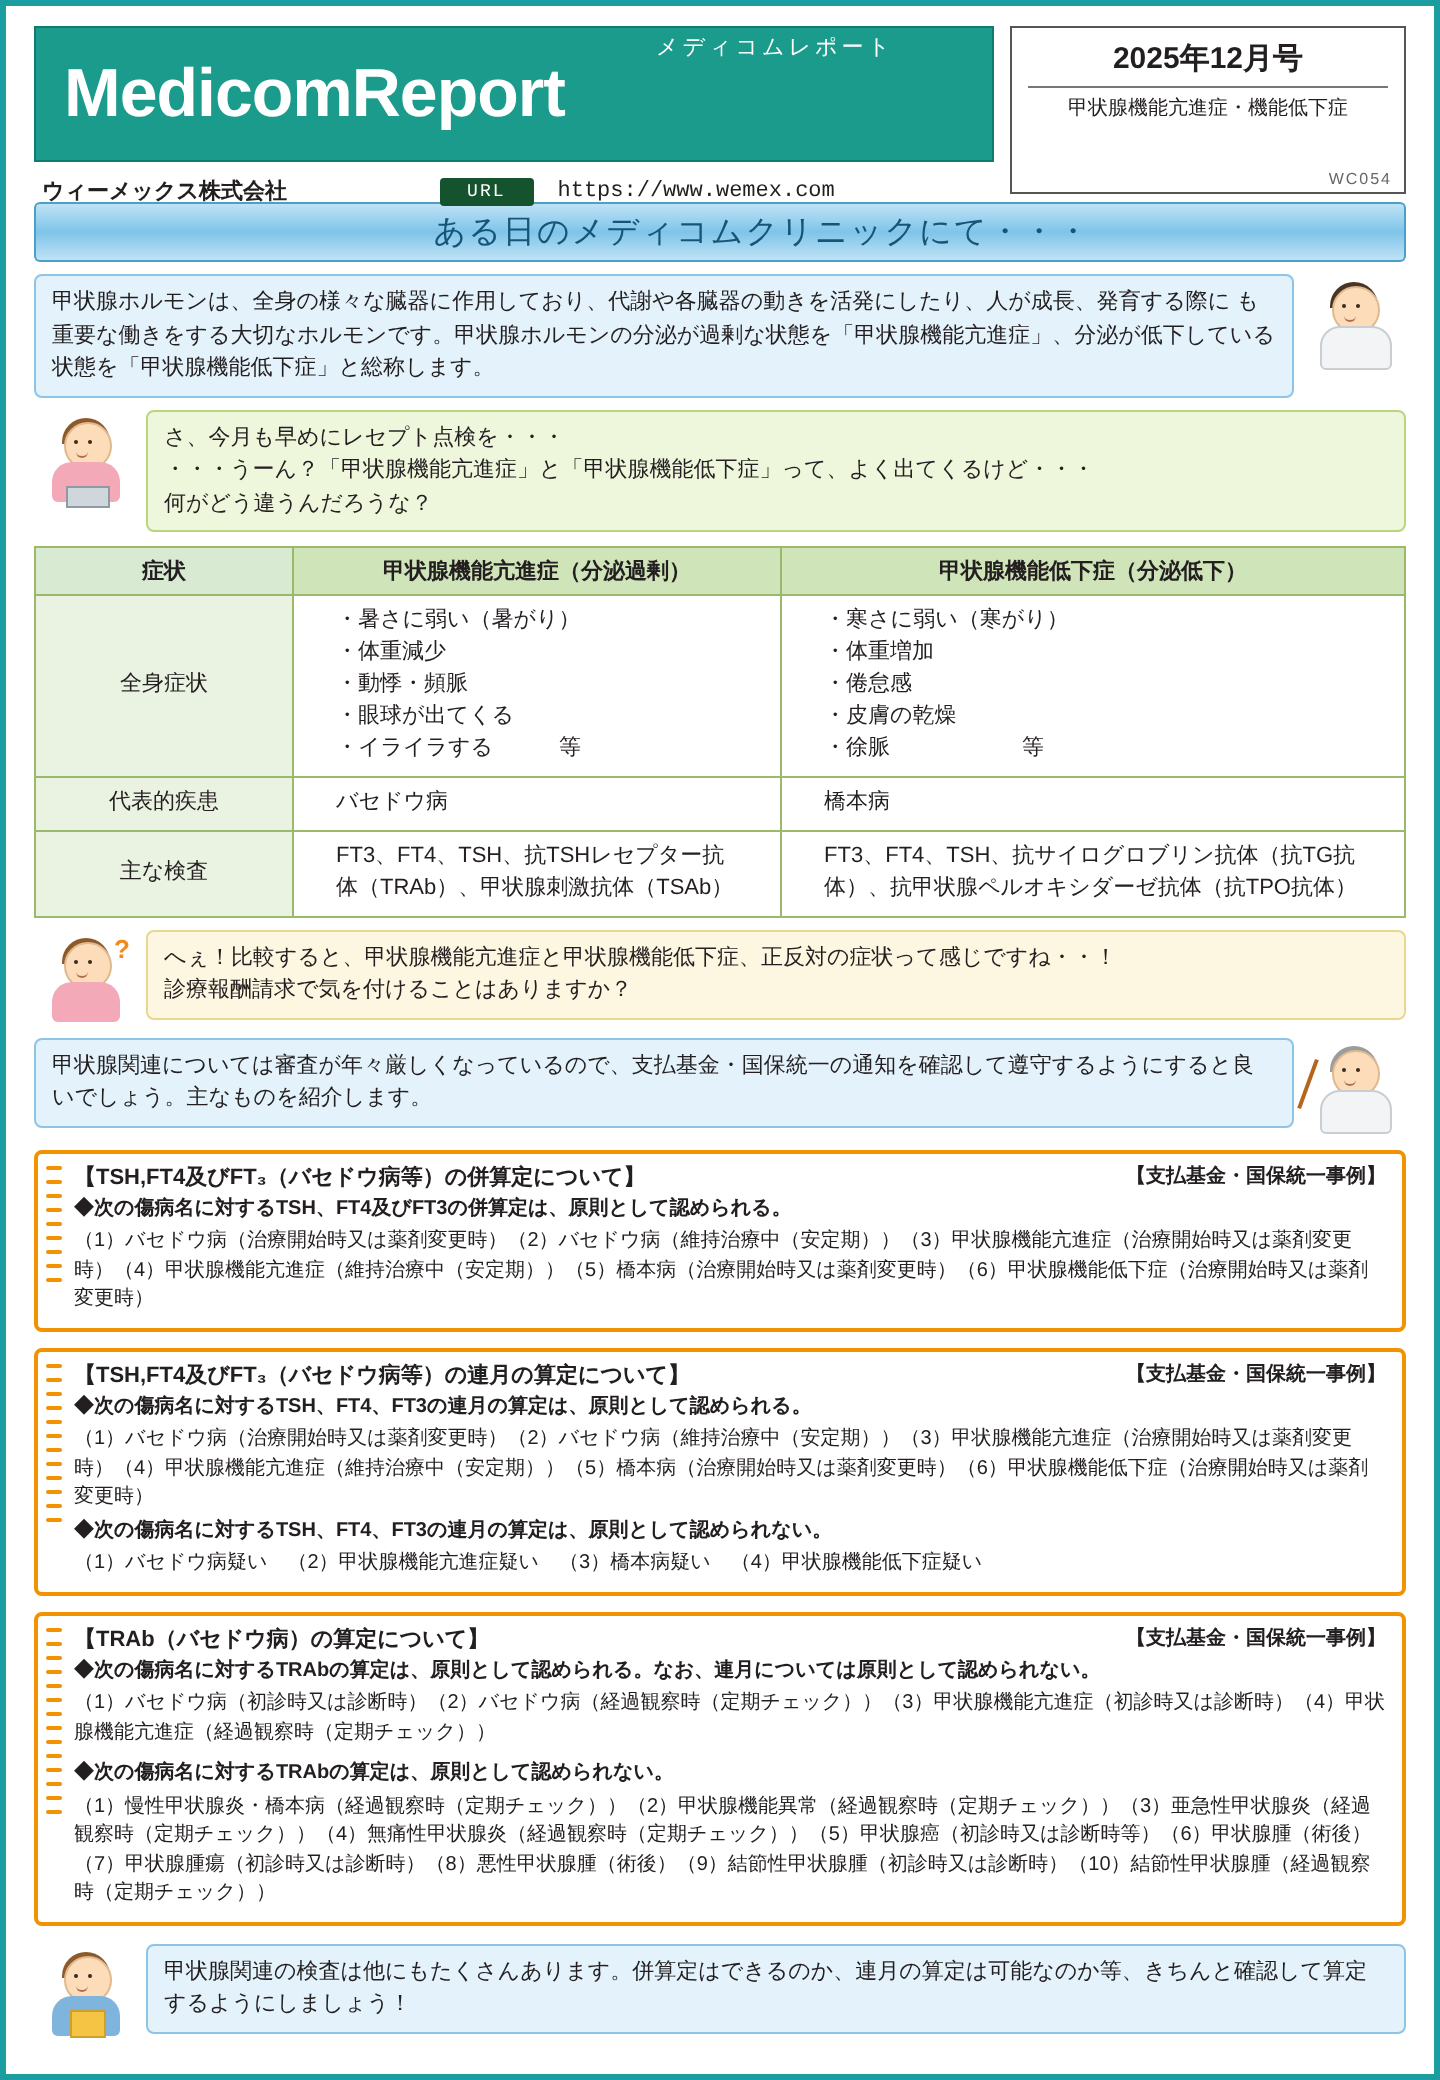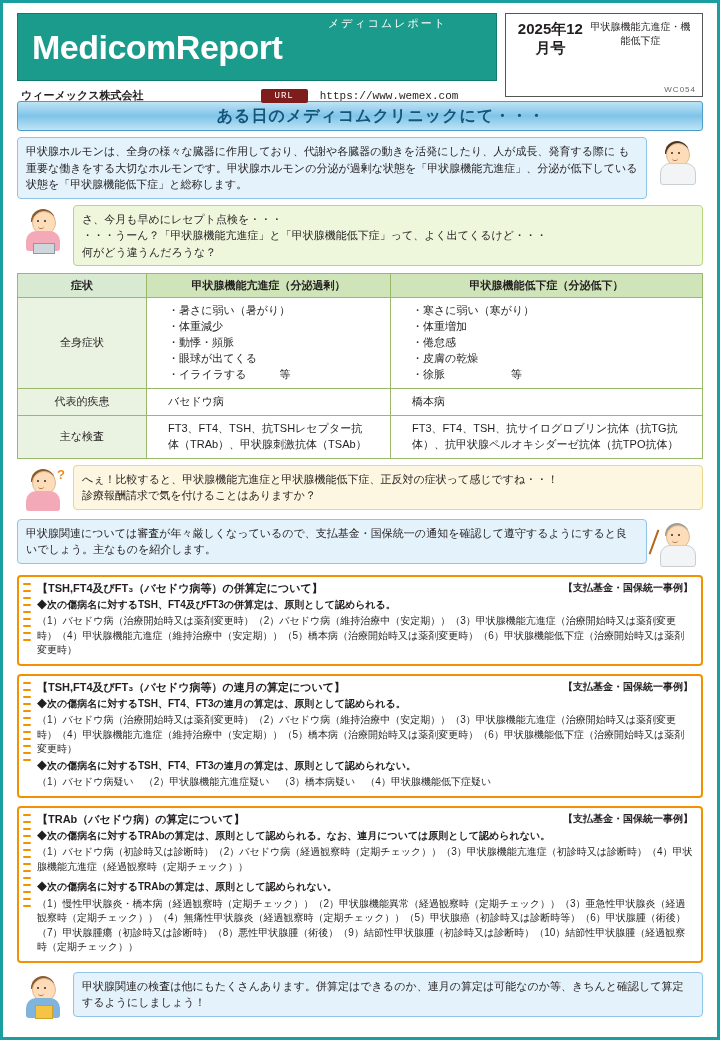--- a/index.html
+++ b/index.html
@@ -65,42 +65,42 @@
     margin-top: 7px;
     padding-left: 4px;
     font-family: Liberation Mono, monospace;
   }
   .company-name {
     font-size: 11px;
     font-weight: bold;
     color: #231f20;
   }
   .url-badge {
-    margin-left: 117px;
-    background: #7f1d1d;
+    margin-left: 76px;
+    background: #14532d;
     color: #fff;
     font-size: 9px;
     padding: 2px 14px;
     border-radius: 2px;
     letter-spacing: 1px;
     text-align: right;
   }
   .url-text {
     margin-left: 12px;
     font-size: 11px;
     color: #231f20;
   }
   .header-right {
     flex: 1;
     border: 1px solid #555;
     margin-left: 8px;
     box-sizing: border-box;
     padding: 6px 8px 2px 8px;
     display: flex;
-    flex-direction: row;
+    flex-direction: column;
     position: relative;
   }
   .issue-date {
     font-size: 15px;
     font-weight: bold;
     text-align: center;
     letter-spacing: 0px;
   }
   .issue-divider {
     border-bottom: 1px solid #777;
@@ -123,21 +123,21 @@
     margin-top: 2px;
     height: 28px;
     background: linear-gradient(to bottom, #bfe3f5 0%, #7fc4e8 50%, #bfe3f5 100%);
     border: 1px solid #4b9fc9;
     border-radius: 3px;
     display: flex;
     align-items: center;
     justify-content: center;
     color: #14557a;
     font-size: 16px;
-    font-weight: bold;
+    font-weight: normal;
     letter-spacing: 1px;
     padding-left: 42px;
   }
   
   .dialog-row {
     display: flex;
     align-items: flex-start;
     margin-top: 6px;
   }
   .speech {

